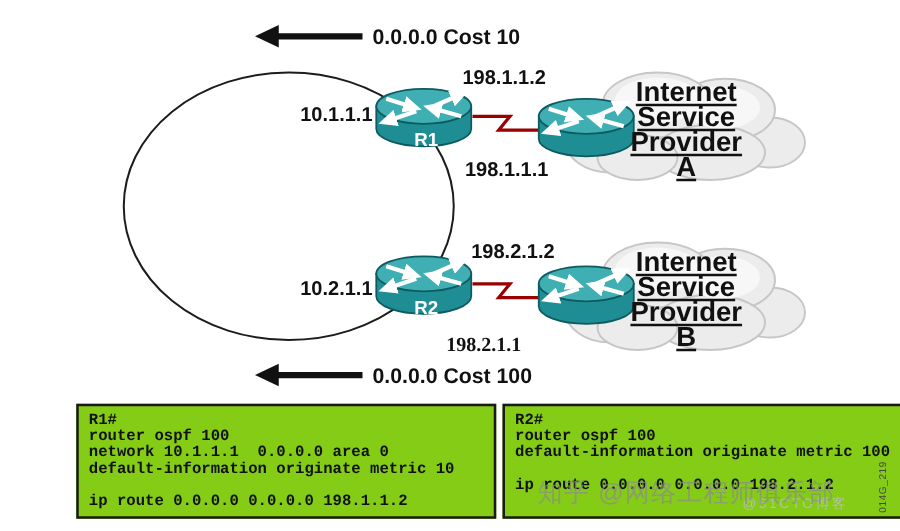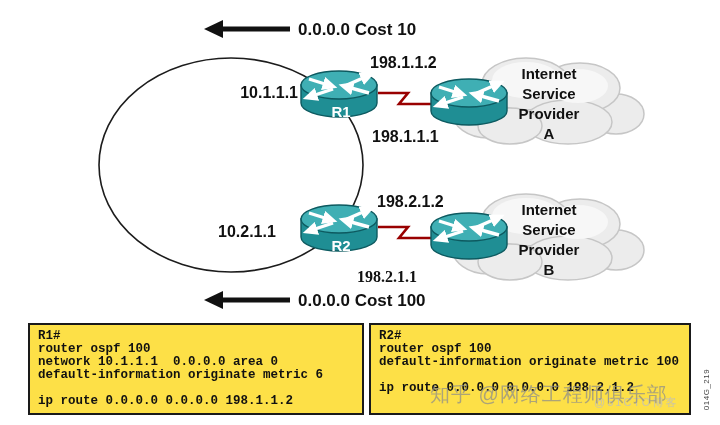--- a/index.html
+++ b/index.html
@@ -5,34 +5,34 @@
   html,body{margin:0;padding:0;background:#fff;}
   #stage{position:relative;width:720px;height:425px;background:#fff;overflow:hidden;
          font-family:"Liberation Sans",sans-serif;}
   svg{position:absolute;overflow:visible;}
   .layer{position:absolute;left:0;top:0;}
   .lbl{position:absolute;font-weight:700;color:#111;white-space:nowrap;z-index:6;}
   .ip{font-size:16px;}
   .arrow-lbl{font-size:17px;}
   .domain-lbl{font-size:20px;text-align:center;}
   .cloud-text{position:absolute;width:200px;text-align:center;font-weight:700;
-              font-size:15px;line-height:20px;color:#111;z-index:6;}
+              font-size:22px;line-height:20px;color:#111;z-index:6;text-decoration:underline;}
   .ospf-ellipse{fill:none;stroke:#1c1c1c;stroke-width:1.6;}
   .link{fill:none;stroke:var(--c-link);stroke-width:2.6;}
   .barrow-line{stroke:var(--c-arrow);stroke-width:5;}
   .barrow-head{fill:var(--c-arrow);}
   .rt-body{fill:var(--c-router_body);stroke:var(--c-router_outline);stroke-width:1.4;}
   .rt-top{fill:var(--c-router_top);stroke:var(--c-router_outline);stroke-width:1.4;}
   .rt-arrows line{stroke:#fff;stroke-width:3.4;stroke-linecap:butt;}
   .rt-label{fill:#fff;font-family:"Liberation Sans",sans-serif;font-weight:700;
             font-size:15px;text-anchor:middle;}
   .cloud-puff{fill:var(--c-cloud_fill);stroke:var(--c-cloud_stroke);stroke-width:1.5;}
   .cloud-hi{fill:#f7f7f7;stroke:none;}
-  .cfg-box{position:absolute;border:2px solid #1a1a1a;background:#fde047;z-index:5;
-           padding:5px 8px;box-sizing:border-box;}
+  .cfg-box{position:absolute;border:2px solid #1a1a1a;background:#84cc16;z-index:5;
+           padding:5px 8px;box-sizing:border-box;margin-left:33px;}
   .cfg-line{font-family:"Liberation Mono","DejaVu Sans Mono",monospace;font-weight:700;
             font-size:12.5px;line-height:13px;height:13px;color:#111;white-space:pre;}
   .wm-zhihu{position:absolute;left:430px;top:381px;z-index:8;font-size:20px;
             letter-spacing:1px;color:rgba(140,140,140,0.72);font-weight:400;white-space:nowrap;}
   .wm-cto{position:absolute;left:594px;top:395px;z-index:7;font-size:11px;
           letter-spacing:2px;color:rgba(190,190,190,0.85);font-weight:400;white-space:nowrap;}
   .wm-fig{position:absolute;left:676px;top:385px;z-index:8;font-size:8px;color:#444;
           transform:rotate(-90deg);transform-origin:center;width:60px;text-align:center;
           letter-spacing:0.5px;}
   .z1{z-index:1}.z2{z-index:2}.z3{z-index:3}
@@ -144,29 +144,29 @@
     </g>
   </svg>
 
   <div class="lbl arrow-lbl" style="left:298px;top:20px;">0.0.0.0 Cost 10</div>
   <div class="lbl arrow-lbl" style="left:298px;top:291px;">0.0.0.0 Cost 100</div>
 
   <div class="lbl ip" style="left:218px;top:84px;width:80px;text-align:right;">10.1.1.1</div>
   <div class="lbl ip" style="left:370px;top:54px;">198.1.1.2</div>
   <div class="lbl ip" style="left:372px;top:128px;">198.1.1.1</div>
 
-  <div class="lbl ip" style="left:218px;top:223px;width:80px;text-align:left;">10.2.1.1</div>
+  <div class="lbl ip" style="left:218px;top:223px;width:80px;text-align:right;">10.2.1.1</div>
   <div class="lbl ip" style="left:377px;top:193px;">198.2.1.2</div>
   <div class="lbl ip" style="left:357px;top:268px;font-family:Liberation Serif, serif;">198.2.1.1</div>
 
   <div class="cfg-box" style="left:28px;top:323px;width:336px;height:92px;">
     <div class="cfg-line">R1#</div>
     <div class="cfg-line">router ospf 100</div>
     <div class="cfg-line">network 10.1.1.1  0.0.0.0 area 0</div>
-    <div class="cfg-line">default-information originate metric 6</div>
+    <div class="cfg-line">default-information originate metric 10</div>
     <div class="cfg-line"></div>
     <div class="cfg-line">ip route 0.0.0.0 0.0.0.0 198.1.1.2</div>
   </div>
 
   <div class="cfg-box" style="left:369px;top:323px;width:322px;height:92px;">
     <div class="cfg-line">R2#</div>
     <div class="cfg-line">router ospf 100</div>
     <div class="cfg-line">default-information originate metric 100</div>
     <div class="cfg-line"></div>
     <div class="cfg-line">ip route 0.0.0.0 0.0.0.0 198.2.1.2</div>

